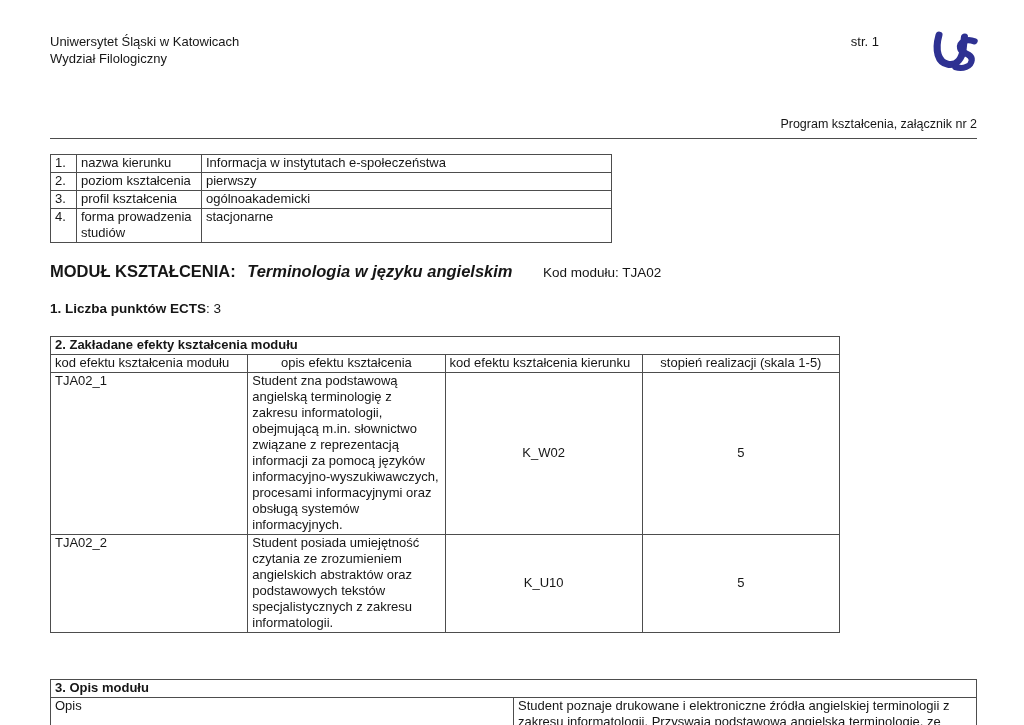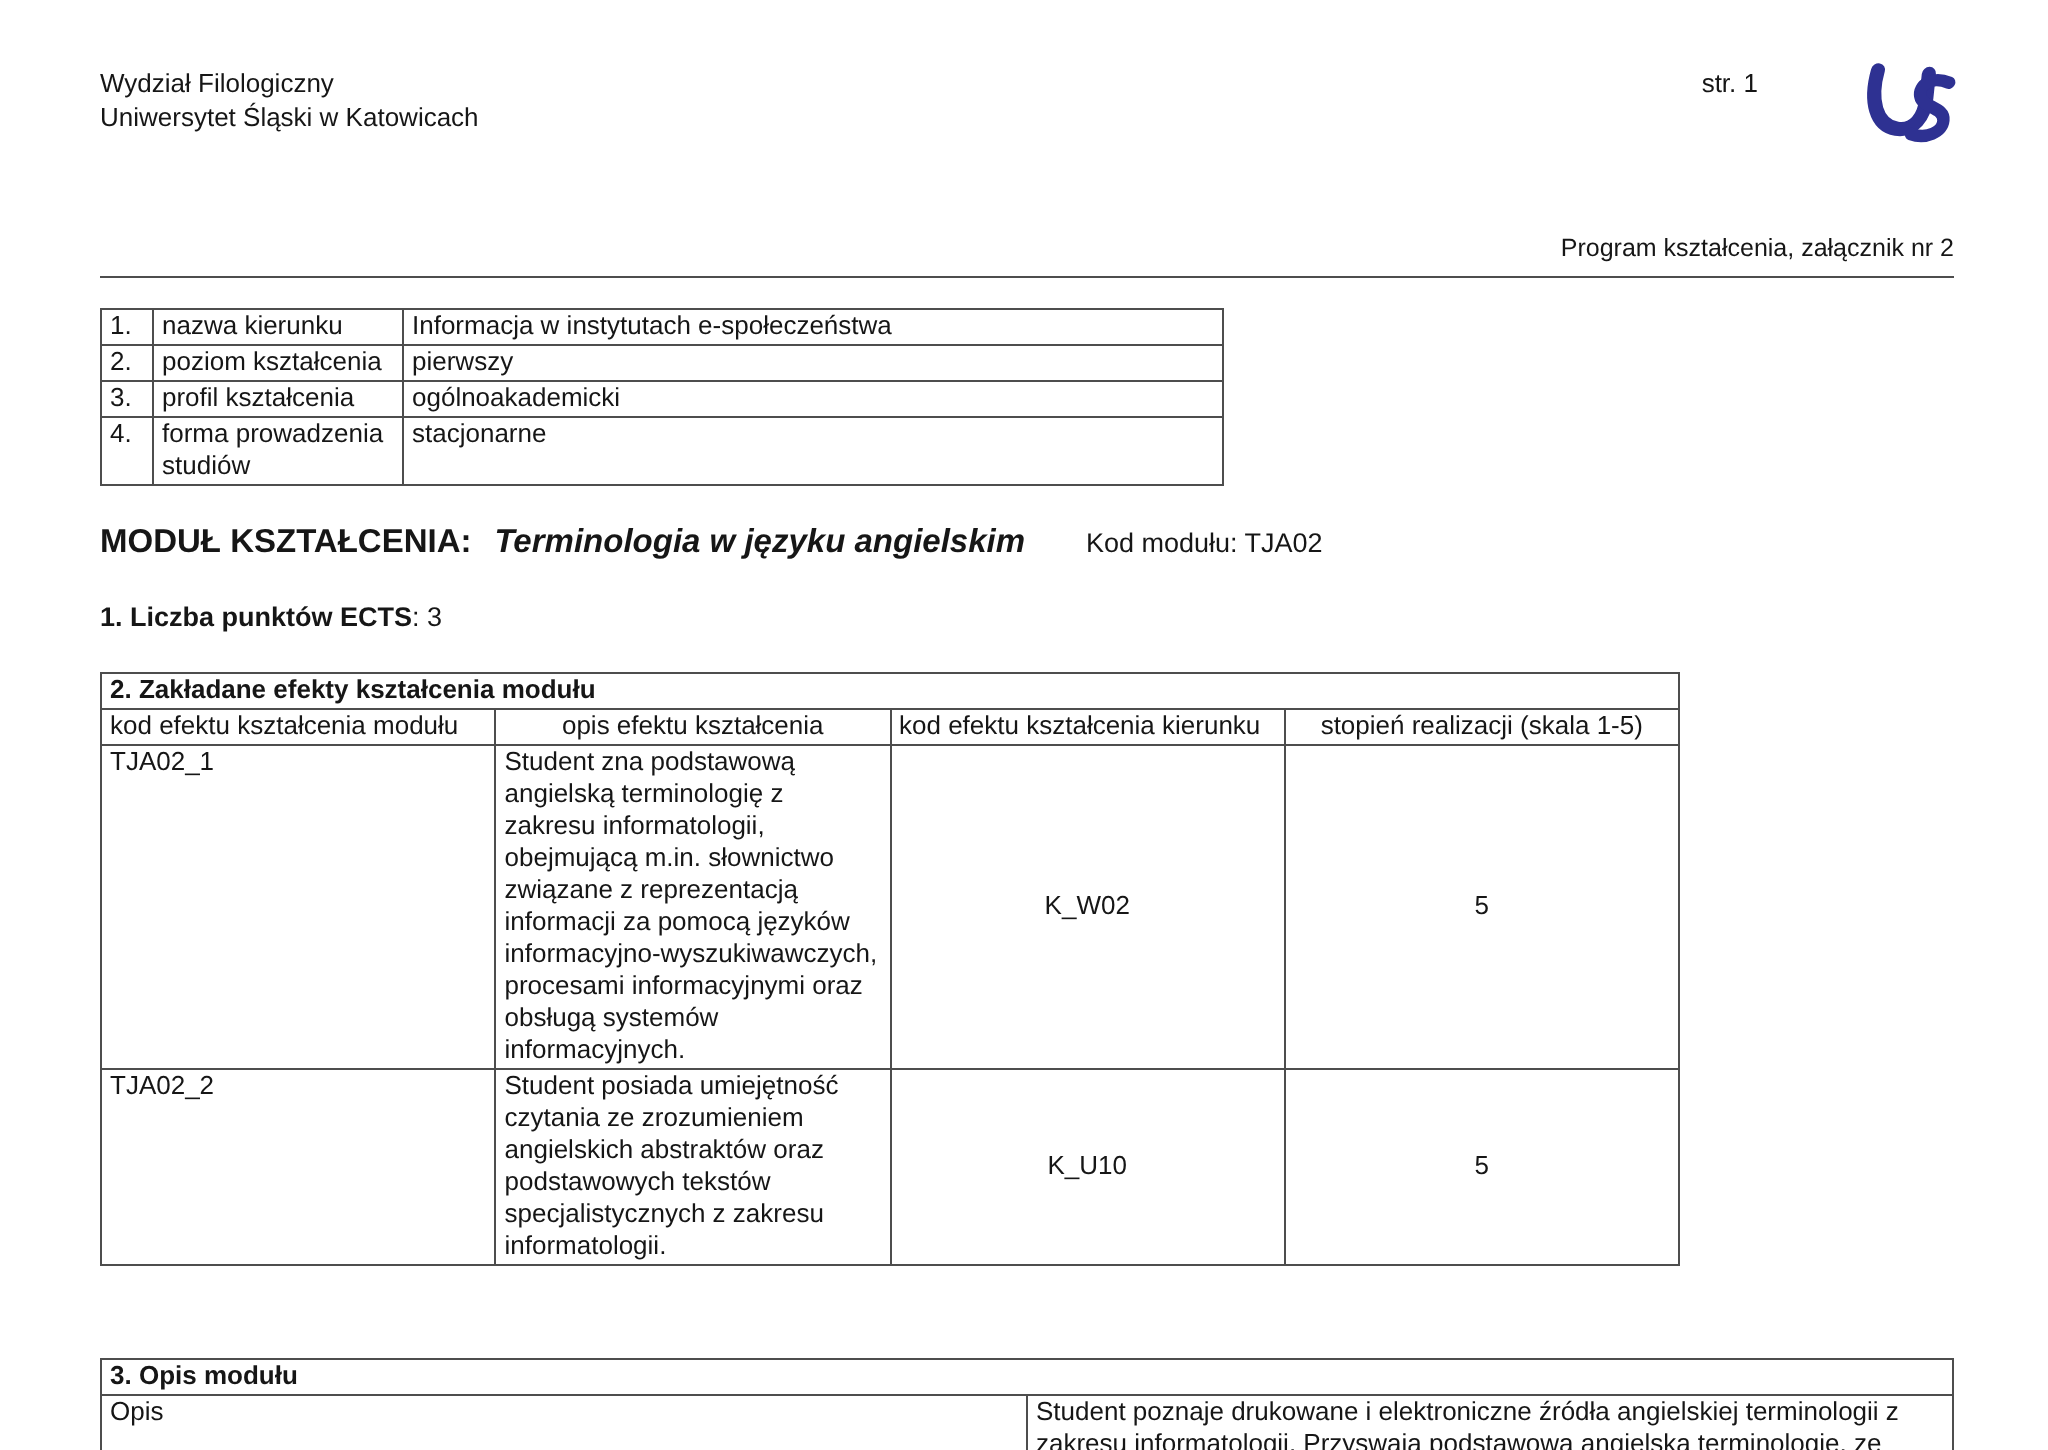--- a/index.html
+++ b/index.html
@@ -58,22 +58,22 @@
   .desc-table { width:927px; margin-top:46px; }
   .desc-table .c-label { width:140px; }
 </style>
 </head>
 <body>
 
 <div class="page">
 
   <div class="header">
     <div class="header-left">
+      <div>Uniwersytet Śląski w Katowicach</div>
       <div>Wydział Filologiczny</div>
-      <div>Uniwersytet Śląski w Katowicach</div>
     </div>
     <div class="header-right">
       <div class="hr-top">
         <span class="page-number">str. 1</span>
         <svg class="logo" viewBox="0 0 52 48" aria-hidden="true">
           <g fill="none" stroke="currentColor" stroke-linecap="round">
             <path d="M7 5 C4 22 9 36 21 38 C31 39.5 36 31 36 21 L36 7" stroke-width="8"></path>
             <path d="M48 12 C38 8 30.5 13 32.5 19.5 C34.5 26.5 47 25.5 47 33.5 C47 40 38.5 44 29.5 41" stroke-width="7"></path>
           </g>
         </svg>

